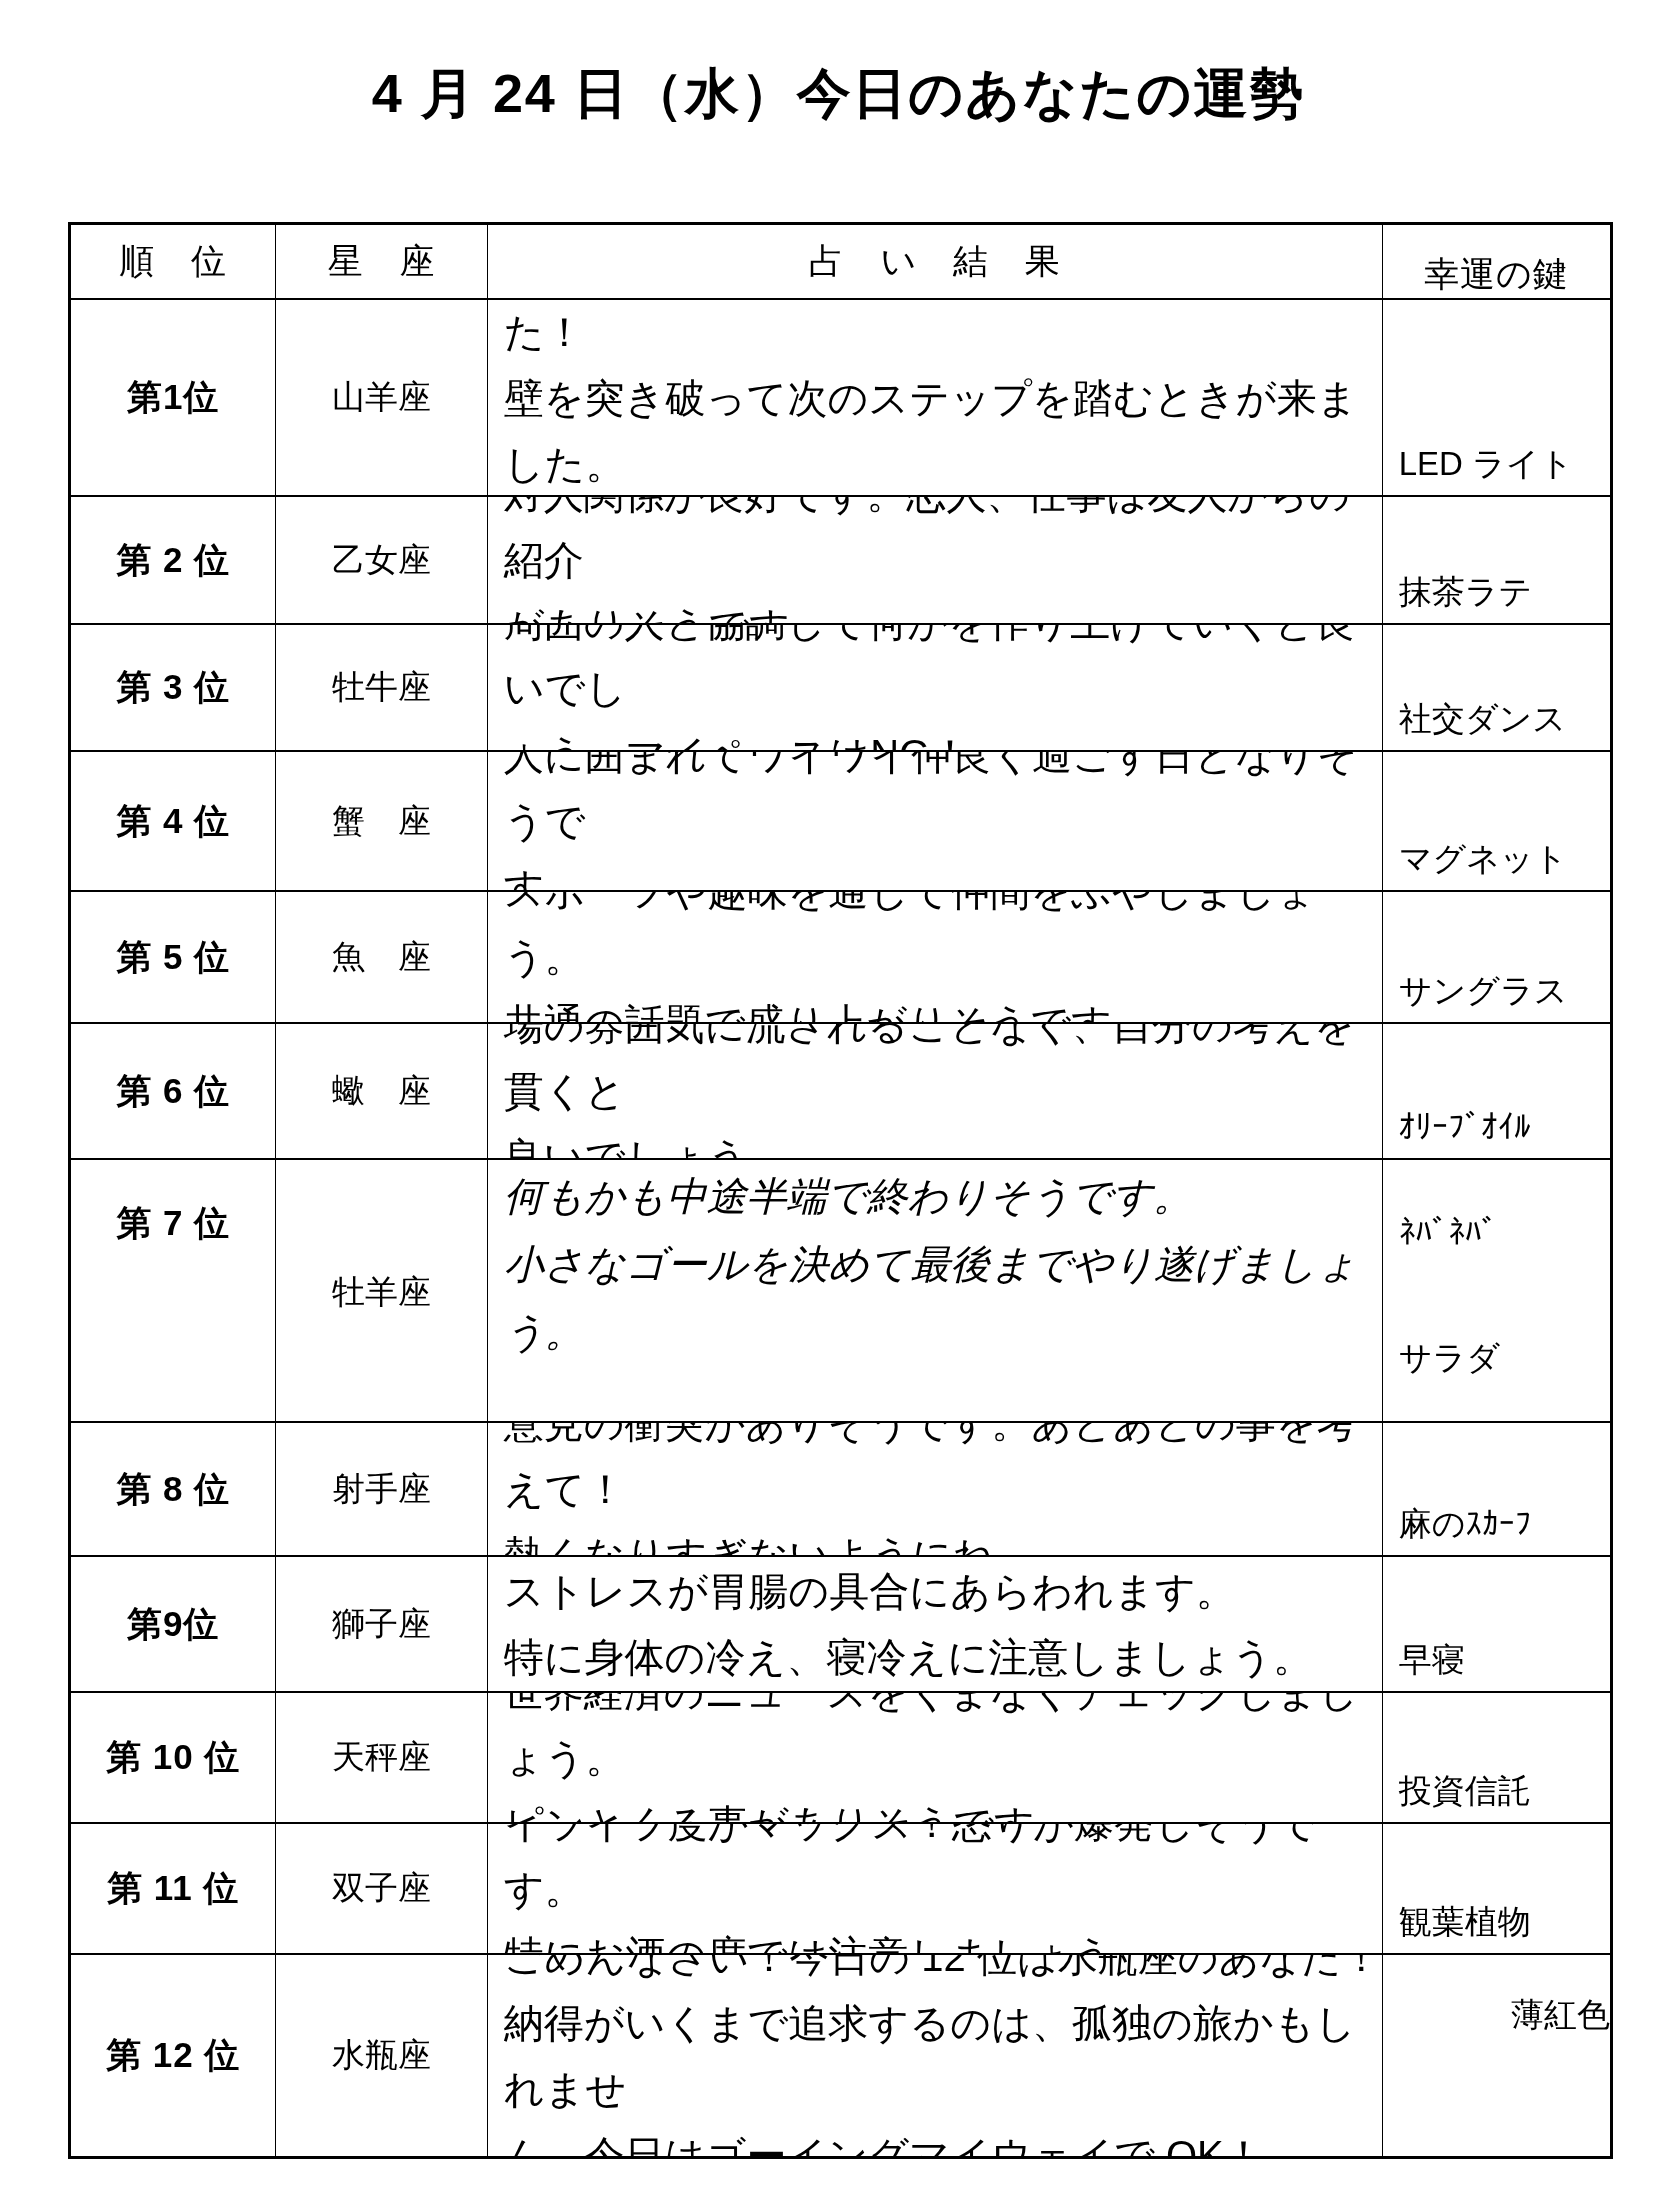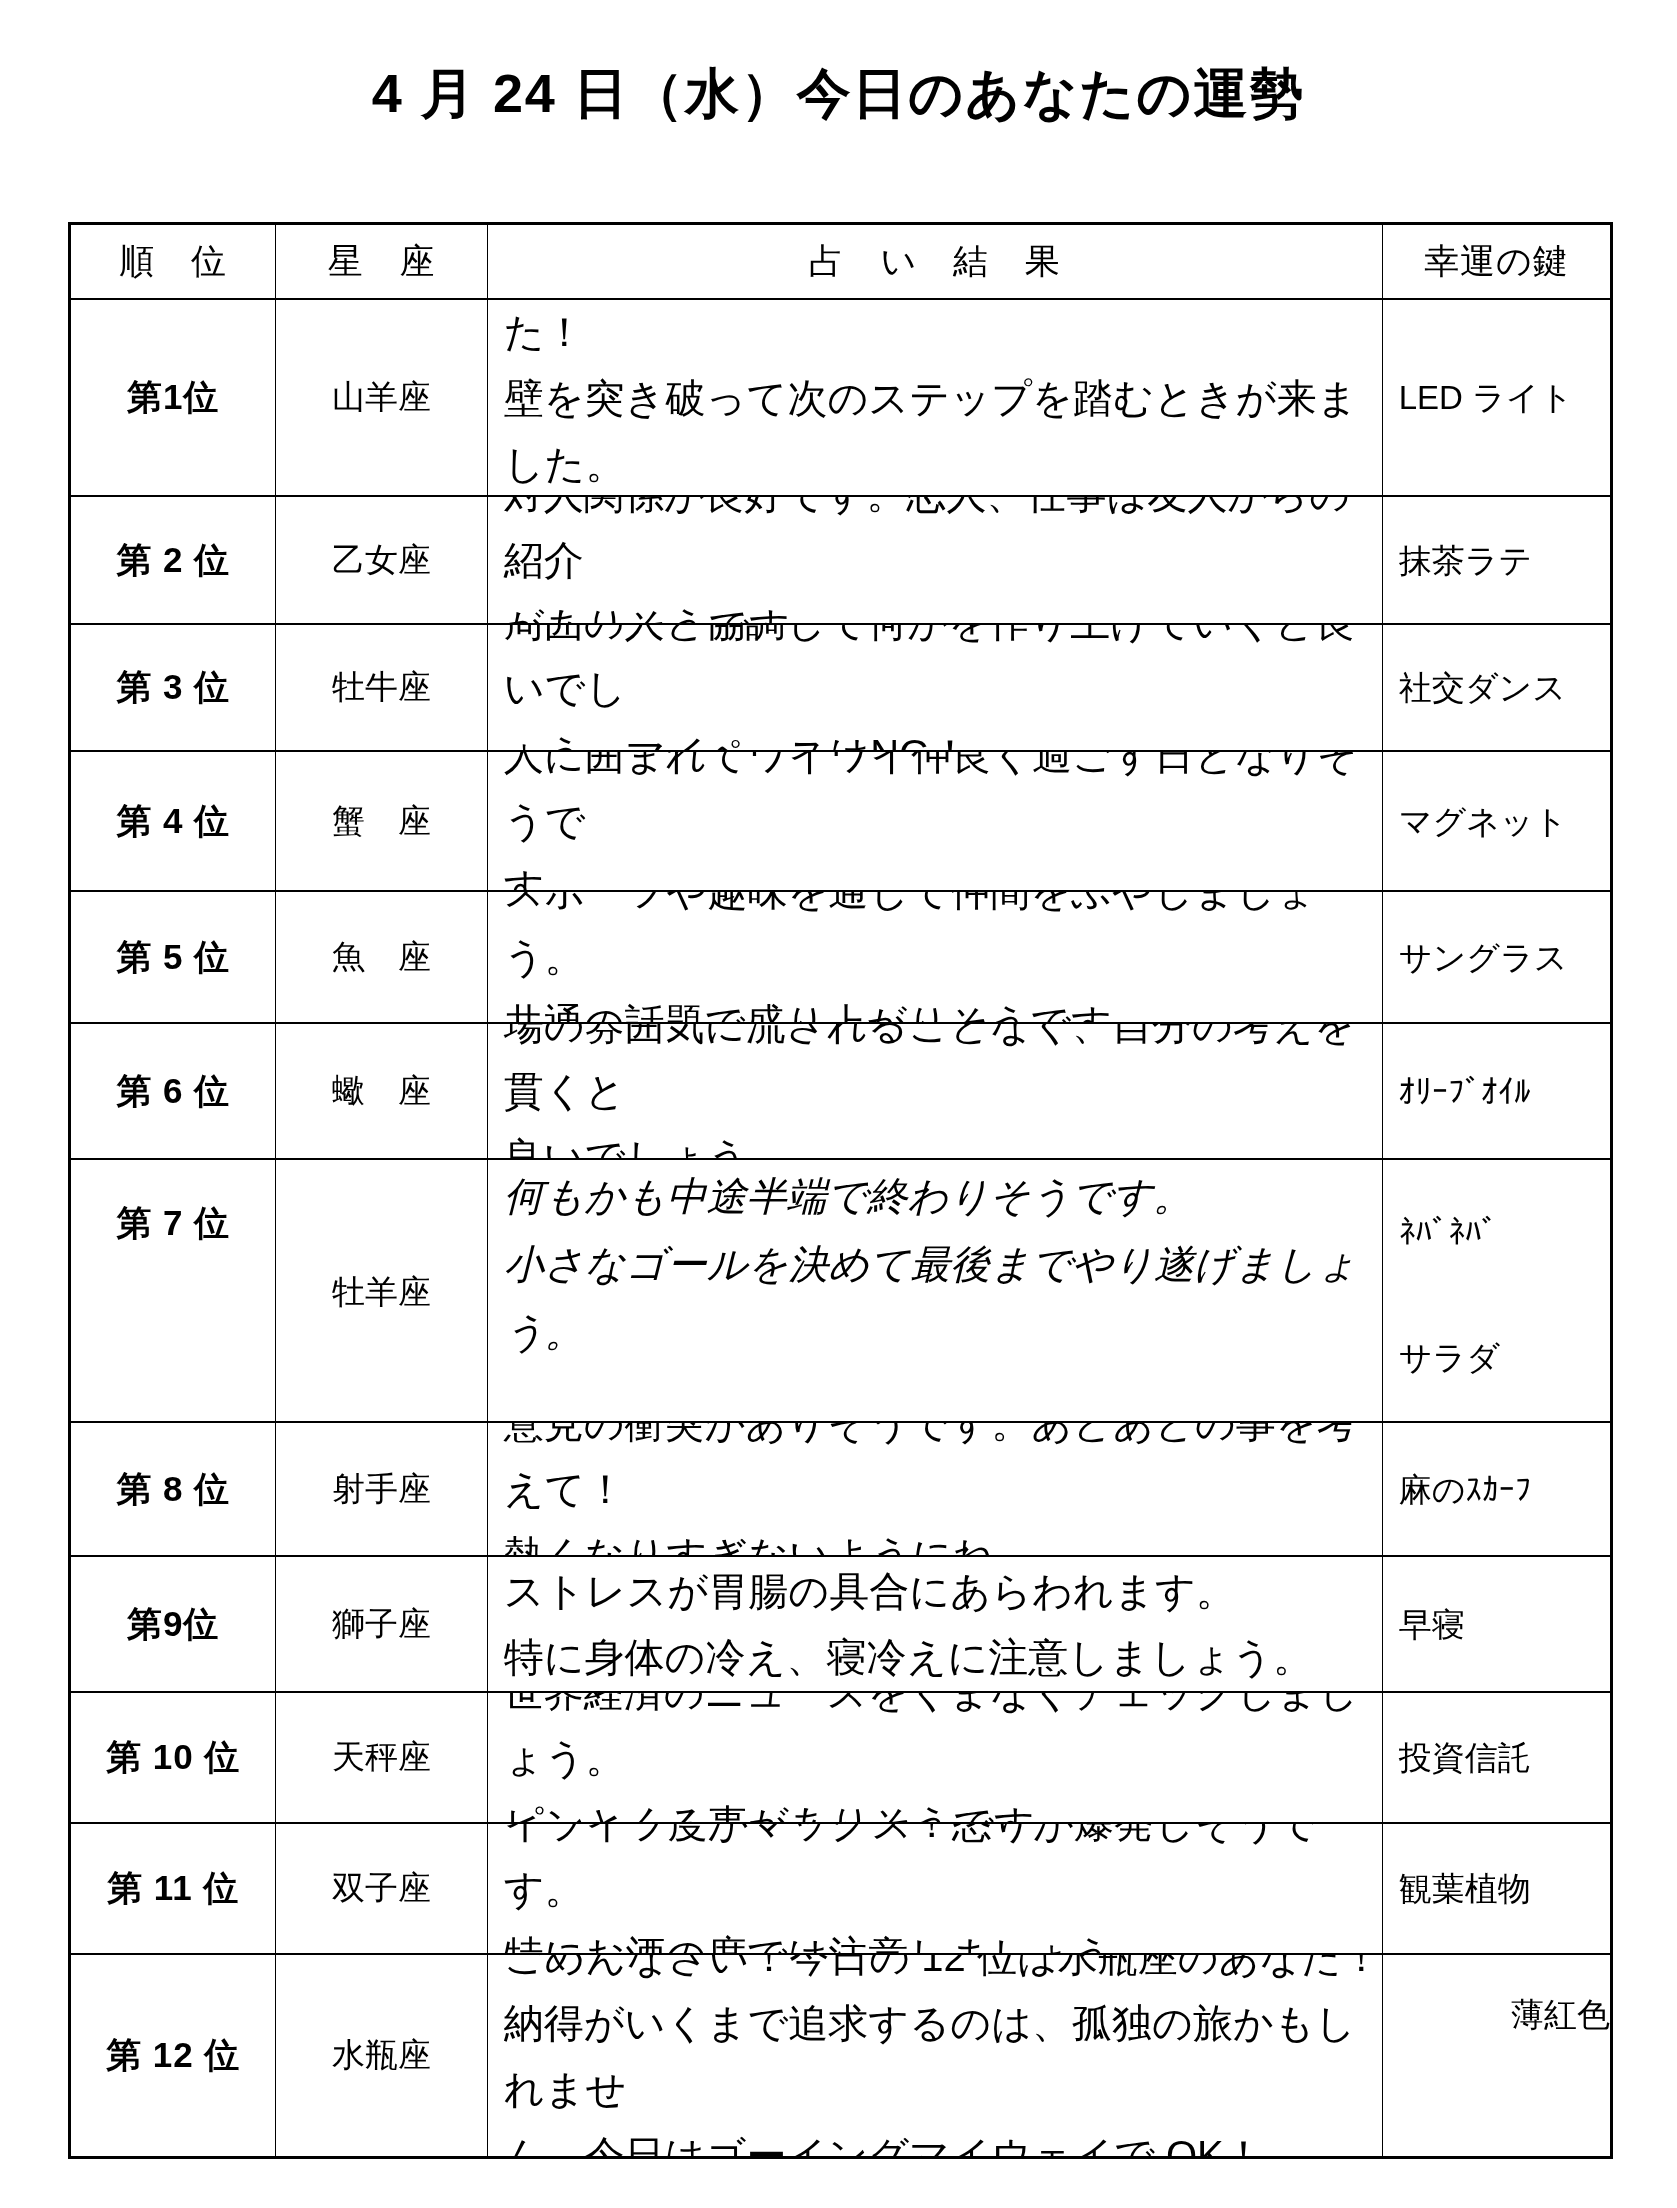--- a/index.html
+++ b/index.html
@@ -36,21 +36,21 @@
     border-right:1.8px solid #000;
     display:flex;
     align-items:center;
     justify-content:center;
     overflow:hidden;
   }
   .cell:last-child{border-right:none;}
   .c-rank{width:206px;}
   .c-sign{width:212px;}
   .c-result{width:898px;justify-content:flex-start;padding-left:16px;}
-  .c-key{width:228px;justify-content:flex-start;padding-left:16px;}
+  .c-key{width:228px;justify-content:flex-start;padding-left:16px;align-items:flex-end;}
   .ct{white-space:pre-line;}
   
   .r-hdr{height:75px;}
   .r-hdr .ct{font-size:35px;letter-spacing:0.9px;}
   
   .r0{height:197px;}
   .r1{height:128px;}
   .r2{height:127px;}
   .r3{height:140px;}
   .r4{height:132px;}

